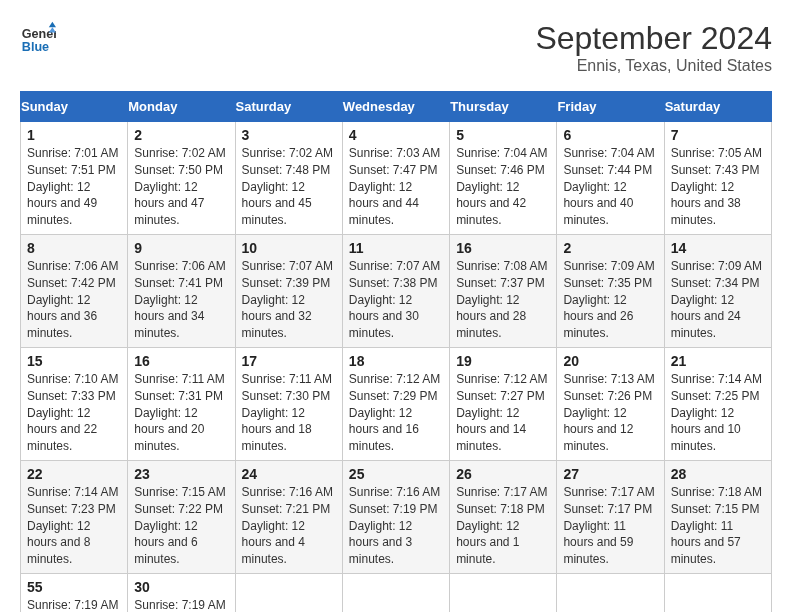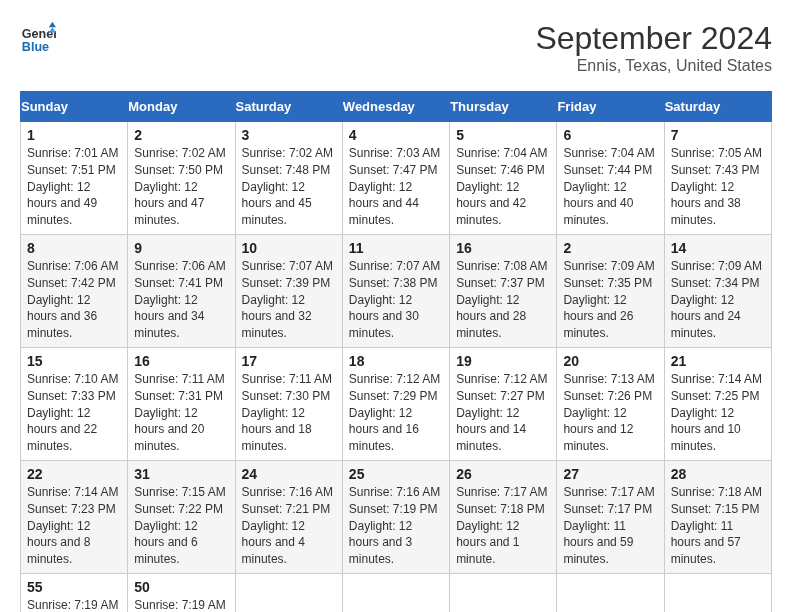--- a/index.html
+++ b/index.html
@@ -198,21 +198,21 @@
         <span class="day-number">21</span>
         <span class="cell-text">Sunrise: 7:14 AM<br>Sunset: 7:25 PM<br>Daylight: 12 hours and 10 minutes.</span>
       </td>
       </tr>
       <tr>
         <td>
         <span class="day-number">22</span>
         <span class="cell-text">Sunrise: 7:14 AM<br>Sunset: 7:23 PM<br>Daylight: 12 hours and 8 minutes.</span>
       </td>
         <td>
-        <span class="day-number">31</span>
+        <span class="day-number">23</span>
         <span class="cell-text">Sunrise: 7:15 AM<br>Sunset: 7:22 PM<br>Daylight: 12 hours and 6 minutes.</span>
       </td>
         <td>
         <span class="day-number">24</span>
         <span class="cell-text">Sunrise: 7:16 AM<br>Sunset: 7:21 PM<br>Daylight: 12 hours and 4 minutes.</span>
       </td>
         <td>
         <span class="day-number">25</span>
         <span class="cell-text">Sunrise: 7:16 AM<br>Sunset: 7:19 PM<br>Daylight: 12 hours and 3 minutes.</span>
       </td>
@@ -228,21 +228,21 @@
         <span class="day-number">28</span>
         <span class="cell-text">Sunrise: 7:18 AM<br>Sunset: 7:15 PM<br>Daylight: 11 hours and 57 minutes.</span>
       </td>
       </tr>
       <tr>
         <td>
         <span class="day-number">55</span>
         <span class="cell-text">Sunrise: 7:19 AM<br>Sunset: 7:14 PM<br>Daylight: 11 hours and 55 minutes.</span>
       </td>
         <td>
-        <span class="day-number">50</span>
+        <span class="day-number">30</span>
         <span class="cell-text">Sunrise: 7:19 AM<br>Sunset: 7:13 PM<br>Daylight: 11 hours and 53 minutes.</span>
       </td>
         <td class="empty-cell"></td>
         <td class="empty-cell"></td>
         <td class="empty-cell"></td>
         <td class="empty-cell"></td>
         <td class="empty-cell"></td>
       </tr>
     </tbody>
 </table>

